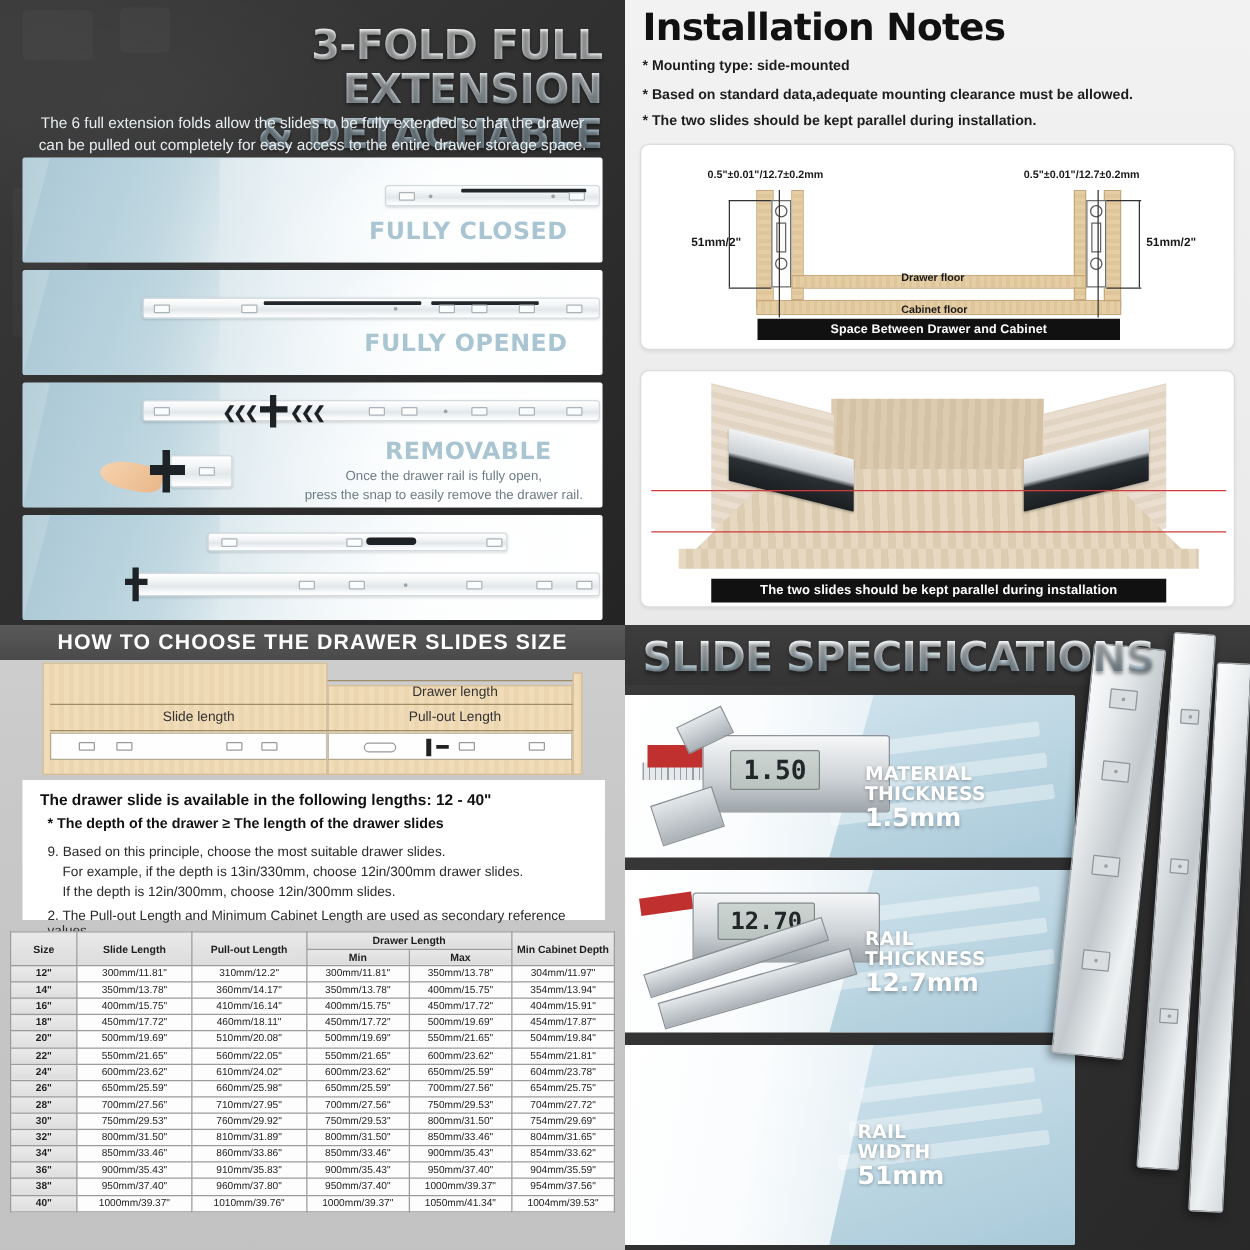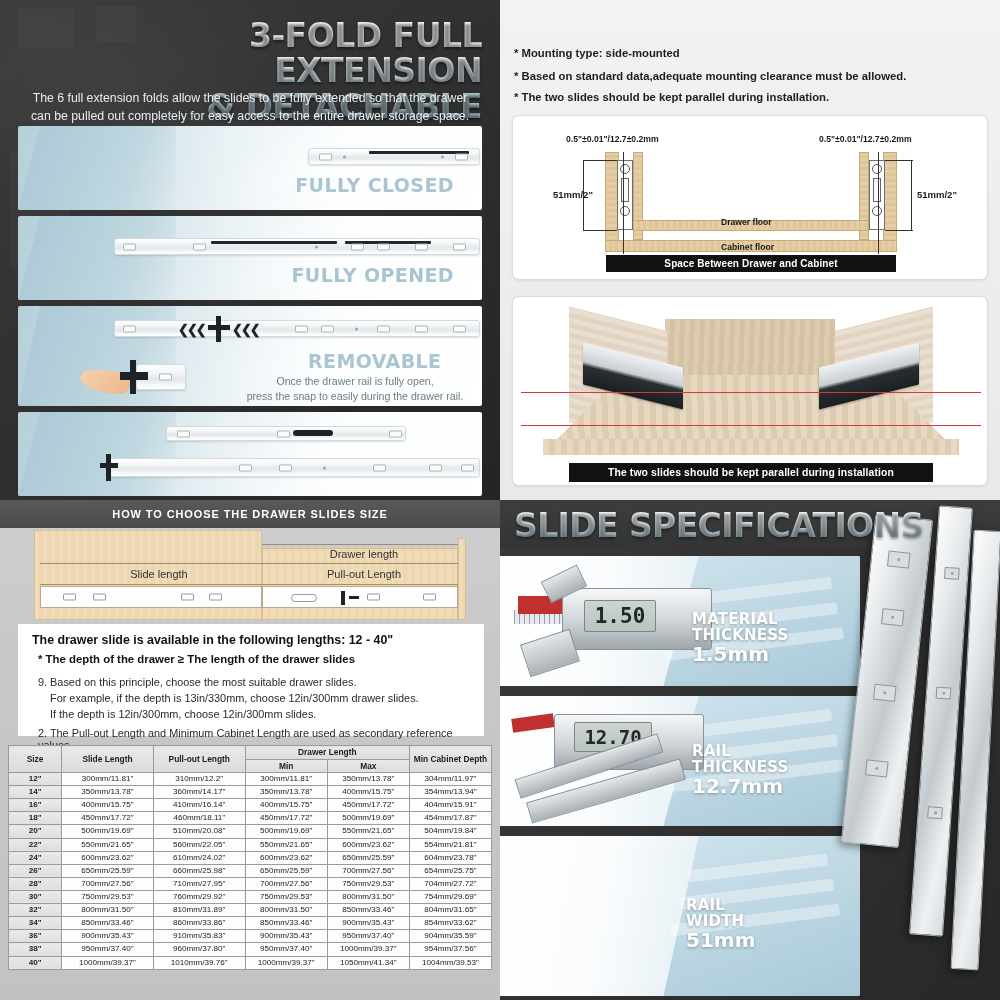--- a/index.html
+++ b/index.html
@@ -95,21 +95,21 @@
   .cab-back { position:absolute; background: repeating-linear-gradient(92deg,#ddcbb0 0 5px,#d5c1a3 5px 10px);}
   .cab-floor { position:absolute; background: repeating-linear-gradient(88deg,#e6d8c1 0 6px,#dccdb2 6px 12px);}
   .cab-side { position:absolute; background: repeating-linear-gradient(0deg,#e9ded0 0 5px,#e1d4c2 5px 10px);}
   .cab-rail { position:absolute; background: linear-gradient(180deg,#f0f2f3,#c9cfd3 45%,#2a2f33 55%,#1b1f22 100%);
     border-radius:1px; box-shadow:0 1px 2px rgba(0,0,0,.3);}
   .redline { position:absolute; height:1.4px; background:#d13b3b; }
 
   
   .bl-head { position:absolute; left:0; top:0; width:500px; height:28px;
     background: linear-gradient(180deg,#595959,#4a4a4a);
-    color:#fff; font-weight:bold; font-size:11px; letter-spacing:.9px;
+    color:#fff; font-weight:bold; font-size:17px; letter-spacing:.9px;
     display:flex; align-items:center; justify-content:center;}
   .diag-box { position:absolute; }
   .dg-wood { position:absolute; background: repeating-linear-gradient(90deg,#f0dcb9 0 4px,#ecd6b0 4px 8px); border:1px solid #d8be92; }
   .dg-lbl { position:absolute; font-size:11px; color:#333; font-weight:normal; text-align:center; z-index:3;}
   .dg-rail { position:absolute; background:#fefefe; border:1px solid #b7a98e; z-index:2;}
   .dg-seg { position:absolute; top:50%; transform:translateY(-50%); width:13px;height:7px;border:1px solid #9a9a9a;border-radius:1px;background:#fff;}
 
   .info-box { position:absolute; background:#fff; }
   .info-h { font-size:12.4px; font-weight:bold; color:#111; }
   .info-s { font-size:11.4px; font-weight:bold; color:#111; }
@@ -219,21 +219,21 @@
       <div class="rail" style="left:118px;top:58px;width:50px;height:26px;">
         <div class="seg" style="left:22px;"></div>
       </div>
       <div class="snap" style="left:112px;top:54px;width:6px;height:34px;"></div>
       <div class="snap" style="left:102px;top:66px;width:28px;height:8px;"></div>
       <div class="finger" style="left:62px;top:64px;width:50px;height:22px;transform:rotate(12deg);"></div>
 
       <div class="plabel" style="left:290px;top:44px;">REMOVABLE</div>
       <div class="pnote" style="left:212px;top:68px;width:250px;">
         <span>Once the drawer rail is fully open,</span><br>
-        <span>press the snap to easily during the drawer rail.</span>
+        <span>press the snap to easily remove the drawer rail.</span>
       </div>
     </div>
 
     <div class="panel" style="top:412px;height:84px;">
       <div class="rail" style="left:148px;top:14px;width:240px;height:15px;">
         <div class="seg" style="left:10px;"></div>
         <div class="seg" style="left:110px;"></div>
         <div class="seg" style="left:222px;"></div>
         <div class="snap" style="left:126px;top:3px;width:40px;height:6px;border-radius:3px;"></div>
       </div>
@@ -244,20 +244,21 @@
         <div class="seg" style="left:318px;"></div>
         <div class="seg" style="left:350px;"></div>
         <div class="dot" style="left:212px;"></div>
       </div>
       <div class="snap" style="left:88px;top:42px;width:5px;height:27px;"></div>
       <div class="snap" style="left:82px;top:51px;width:18px;height:5px;"></div>
     </div>
   </div>
 
   <div class="quad" id="q-tr">
+    <div class="ir-title">Installation Notes</div>
     <div class="ir-note" style="top:47px;">* Mounting type: side-mounted</div>
     <div class="ir-note" style="top:70px;">* Based on standard data,adequate mounting clearance must be allowed.</div>
     <div class="ir-note" style="top:91px;">* The two slides should be kept parallel during installation.</div>
 
     <div class="ir-card" style="left:12px; top:115px; width:476px; height:165px;">
       <div class="dim-txt" style="left:53px; top:18px;">0.5"±0.01"/12.7±0.2mm</div>
       <div class="dim-txt" style="left:306px; top:18px;">0.5"±0.01"/12.7±0.2mm</div>
 
       <div class="woodh" style="left:92px; top:36px; width:14px; height:94px;"></div>
       <div class="woodh" style="left:120px; top:36px; width:10px; height:88px;"></div>

